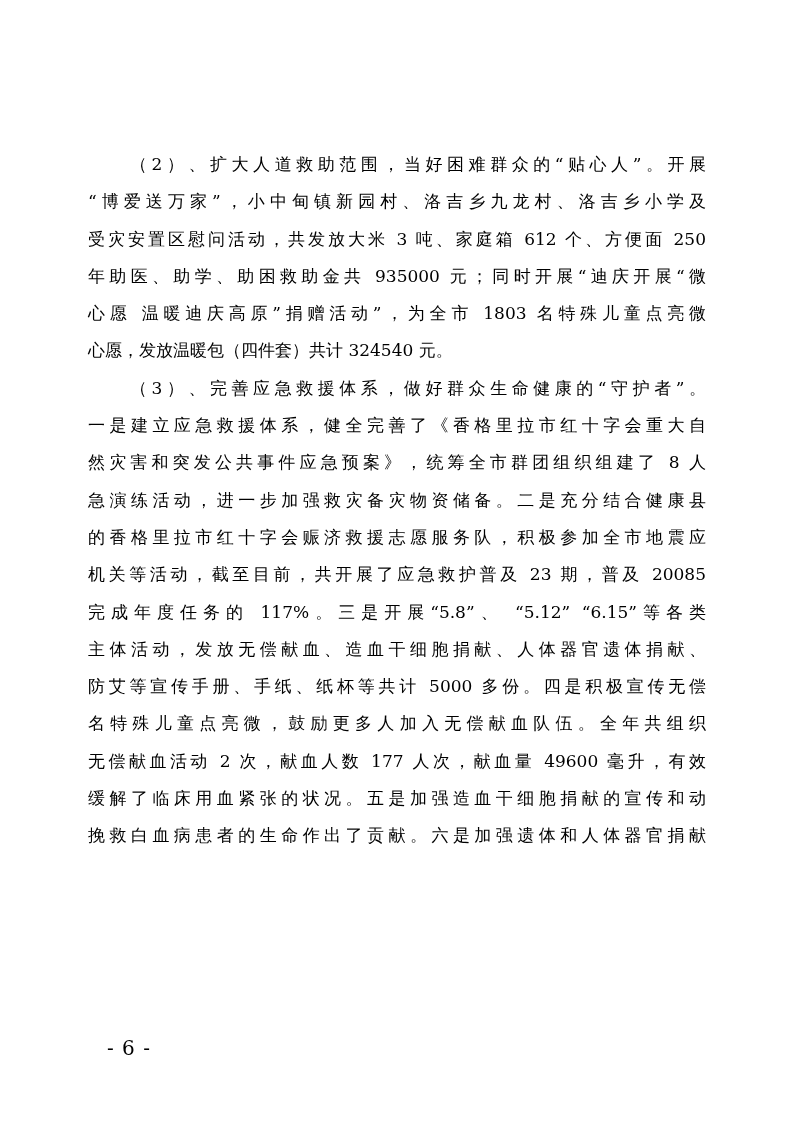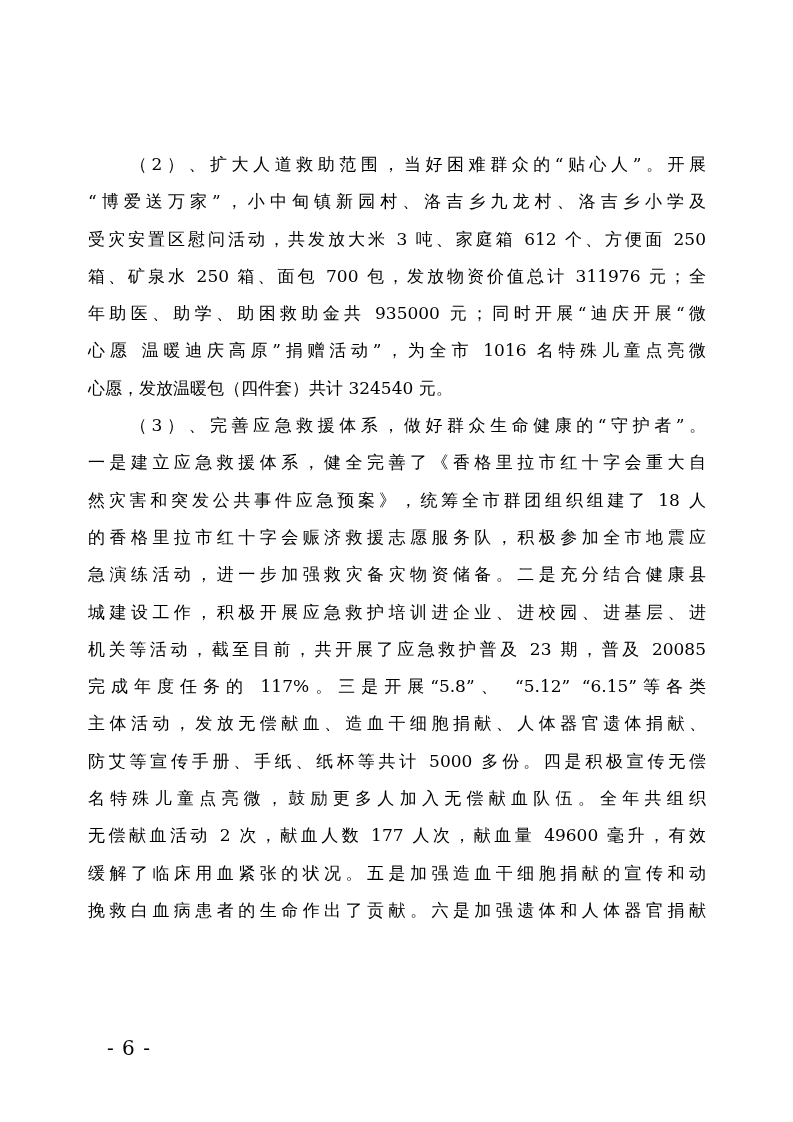--- a/index.html
+++ b/index.html
@@ -50,30 +50,28 @@
   }
 </style>
 </head>
 <body>
 
 <div class="page">
   <div class="text-block" id="body-text">
       <div class="line indent">（2）、扩大人道救助范围，当好困难群众的“贴心人”。开展</div>
       <div class="line">“博爱送万家”，小中甸镇新园村、洛吉乡九龙村、洛吉乡小学及</div>
       <div class="line">受灾安置区慰问活动，共发放大米 3 吨、家庭箱 612 个、方便面 250</div>
-      <div class="line">箱、矿泉水 250 箱、面包 700 包，发放物资价值总计 311976 元；全</div>
       <div class="line">年助医、助学、助困救助金共 935000 元；同时开展“迪庆开展“微</div>
-      <div class="line">心愿 温暖迪庆高原”捐赠活动”，为全市 1016 名特殊儿童点亮微</div>
+      <div class="line">心愿 温暖迪庆高原”捐赠活动”，为全市 1803 名特殊儿童点亮微</div>
       <div class="line flush">心愿，发放温暖包（四件套）共计 324540 元。</div>
       <div class="line indent">（3）、完善应急救援体系，做好群众生命健康的“守护者”。</div>
       <div class="line">一是建立应急救援体系，健全完善了《香格里拉市红十字会重大自</div>
-      <div class="line">然灾害和突发公共事件应急预案》，统筹全市群团组织组建了 18 人</div>
+      <div class="line">然灾害和突发公共事件应急预案》，统筹全市群团组织组建了 8 人</div>
+      <div class="line">急演练活动，进一步加强救灾备灾物资储备。二是充分结合健康县</div>
       <div class="line">的香格里拉市红十字会赈济救援志愿服务队，积极参加全市地震应</div>
-      <div class="line">急演练活动，进一步加强救灾备灾物资储备。二是充分结合健康县</div>
-      <div class="line">城建设工作，积极开展应急救护培训进企业、进校园、进基层、进</div>
       <div class="line">机关等活动，截至目前，共开展了应急救护普及 23 期，普及 20085</div>
       <div class="line">完成年度任务的 117%。三是开展“5.8”、 “5.12” “6.15”等各类</div>
       <div class="line">主体活动，发放无偿献血、造血干细胞捐献、人体器官遗体捐献、</div>
       <div class="line">防艾等宣传手册、手纸、纸杯等共计 5000 多份。四是积极宣传无偿</div>
       <div class="line">名特殊儿童点亮微，鼓励更多人加入无偿献血队伍。全年共组织</div>
       <div class="line">无偿献血活动 2 次，献血人数 177 人次，献血量 49600 毫升，有效</div>
       <div class="line">缓解了临床用血紧张的状况。五是加强造血干细胞捐献的宣传和动</div>
       <div class="line">挽救白血病患者的生命作出了贡献。六是加强遗体和人体器官捐献</div>
     </div>
   <div class="page-number">- 6 -</div>

